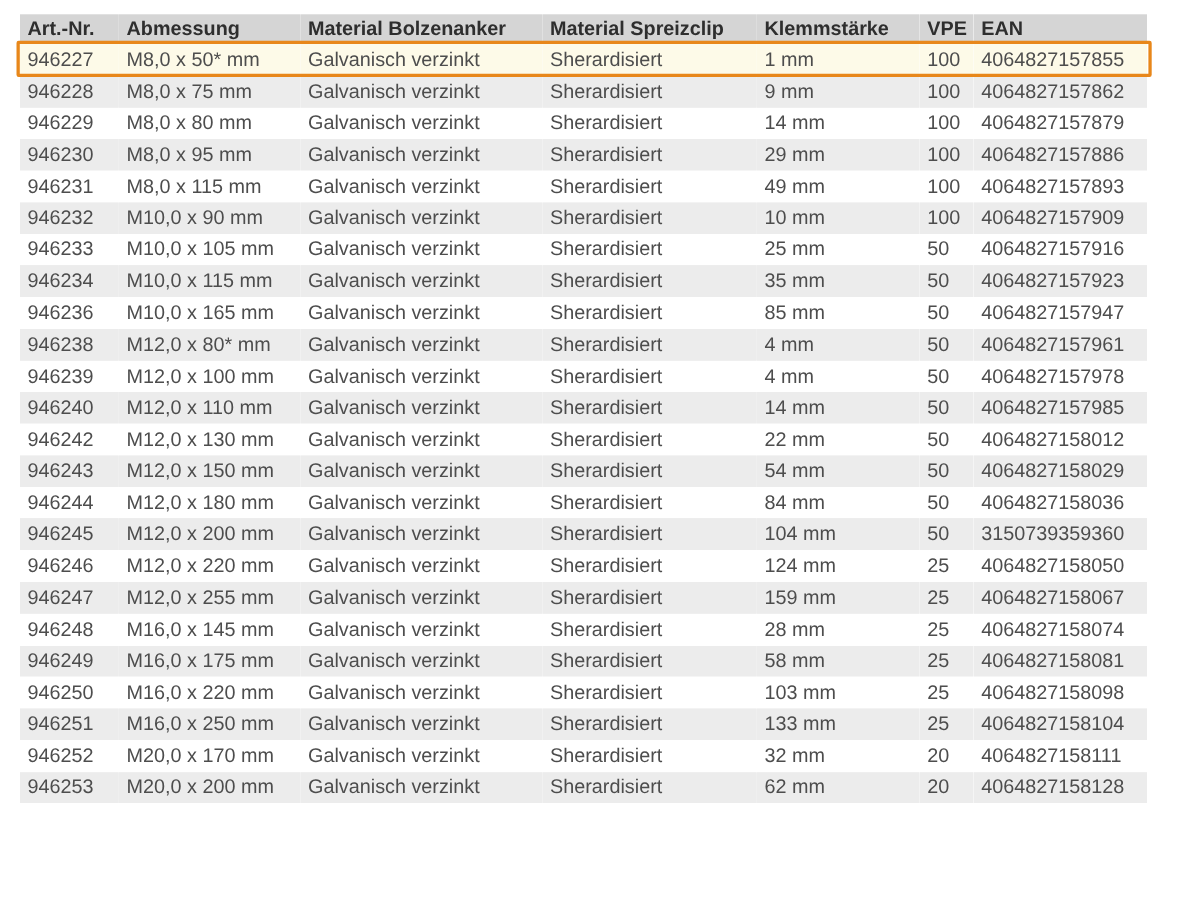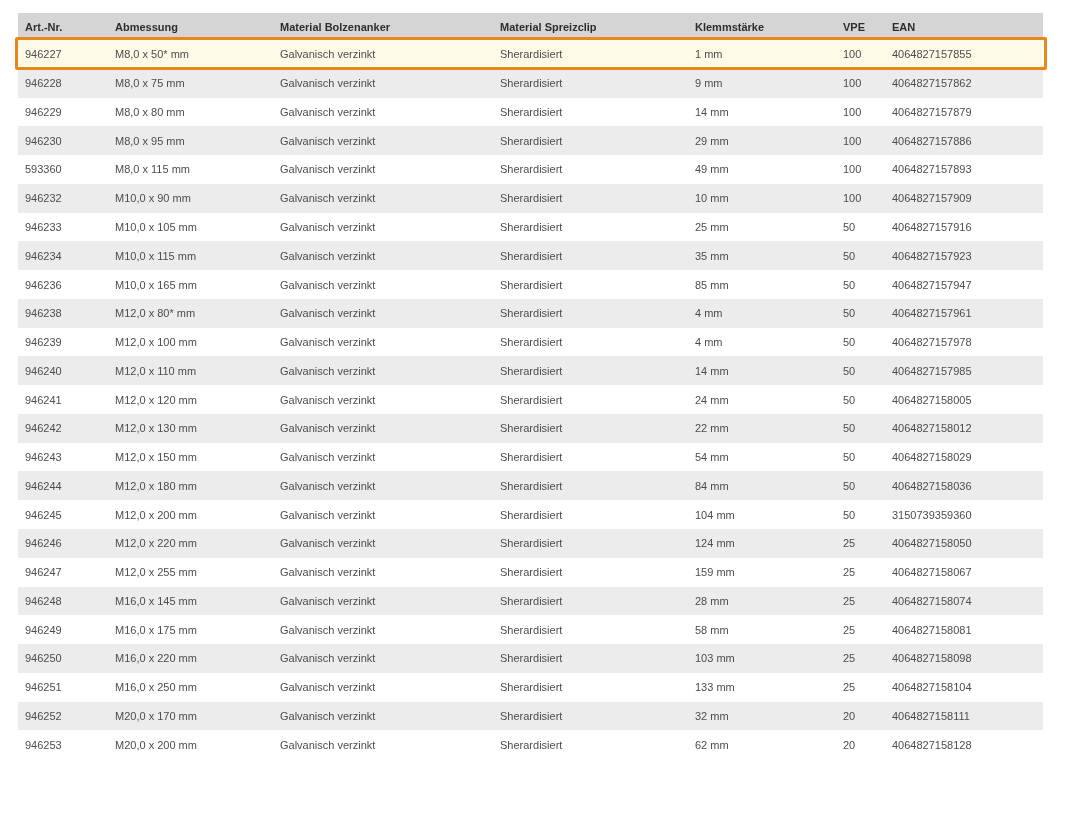--- a/index.html
+++ b/index.html
@@ -18,21 +18,21 @@
   .table-wrap {
     position: absolute;
     left: 18px;
     top: 13px;
     width: 1025px;
   }
   table.product-table {
     border-collapse: collapse;
     table-layout: fixed;
     width: 1025px;
-    font-size: 11px;
+    font-size: 18px;
   }
   table.product-table th {
     background: var(--header-bg, #d5d5d5);
     color: var(--header-text, #2e2e2e);
     font-weight: bold;
     text-align: left;
     height: 27px;
     padding: 0 0 0 7px;
     white-space: nowrap;
     overflow: hidden;
@@ -118,21 +118,21 @@
           <tr>
             <td>946230</td>
             <td>M8,0 x 95 mm</td>
             <td>Galvanisch verzinkt</td>
             <td>Sherardisiert</td>
             <td>29 mm</td>
             <td>100</td>
             <td>4064827157886</td>
           </tr>
           <tr>
-            <td>593360</td>
+            <td>946231</td>
             <td>M8,0 x 115 mm</td>
             <td>Galvanisch verzinkt</td>
             <td>Sherardisiert</td>
             <td>49 mm</td>
             <td>100</td>
             <td>4064827157893</td>
           </tr>
           <tr>
             <td>946232</td>
             <td>M10,0 x 90 mm</td>
@@ -188,29 +188,20 @@
             <td>4064827157978</td>
           </tr>
           <tr>
             <td>946240</td>
             <td>M12,0 x 110 mm</td>
             <td>Galvanisch verzinkt</td>
             <td>Sherardisiert</td>
             <td>14 mm</td>
             <td>50</td>
             <td>4064827157985</td>
-          </tr>
-          <tr>
-            <td>946241</td>
-            <td>M12,0 x 120 mm</td>
-            <td>Galvanisch verzinkt</td>
-            <td>Sherardisiert</td>
-            <td>24 mm</td>
-            <td>50</td>
-            <td>4064827158005</td>
           </tr>
           <tr>
             <td>946242</td>
             <td>M12,0 x 130 mm</td>
             <td>Galvanisch verzinkt</td>
             <td>Sherardisiert</td>
             <td>22 mm</td>
             <td>50</td>
             <td>4064827158012</td>
           </tr>

